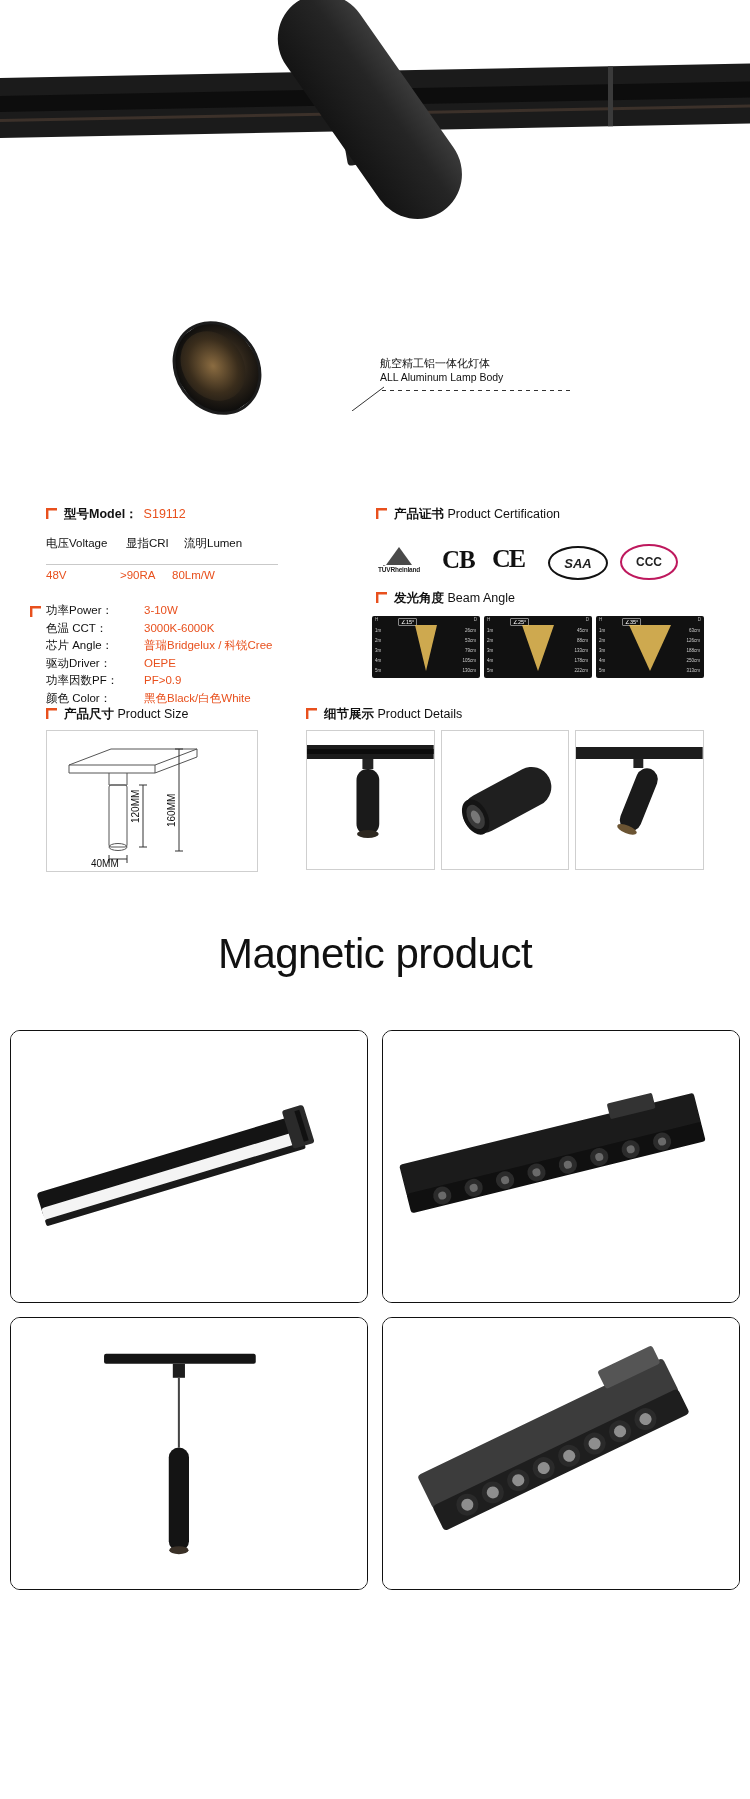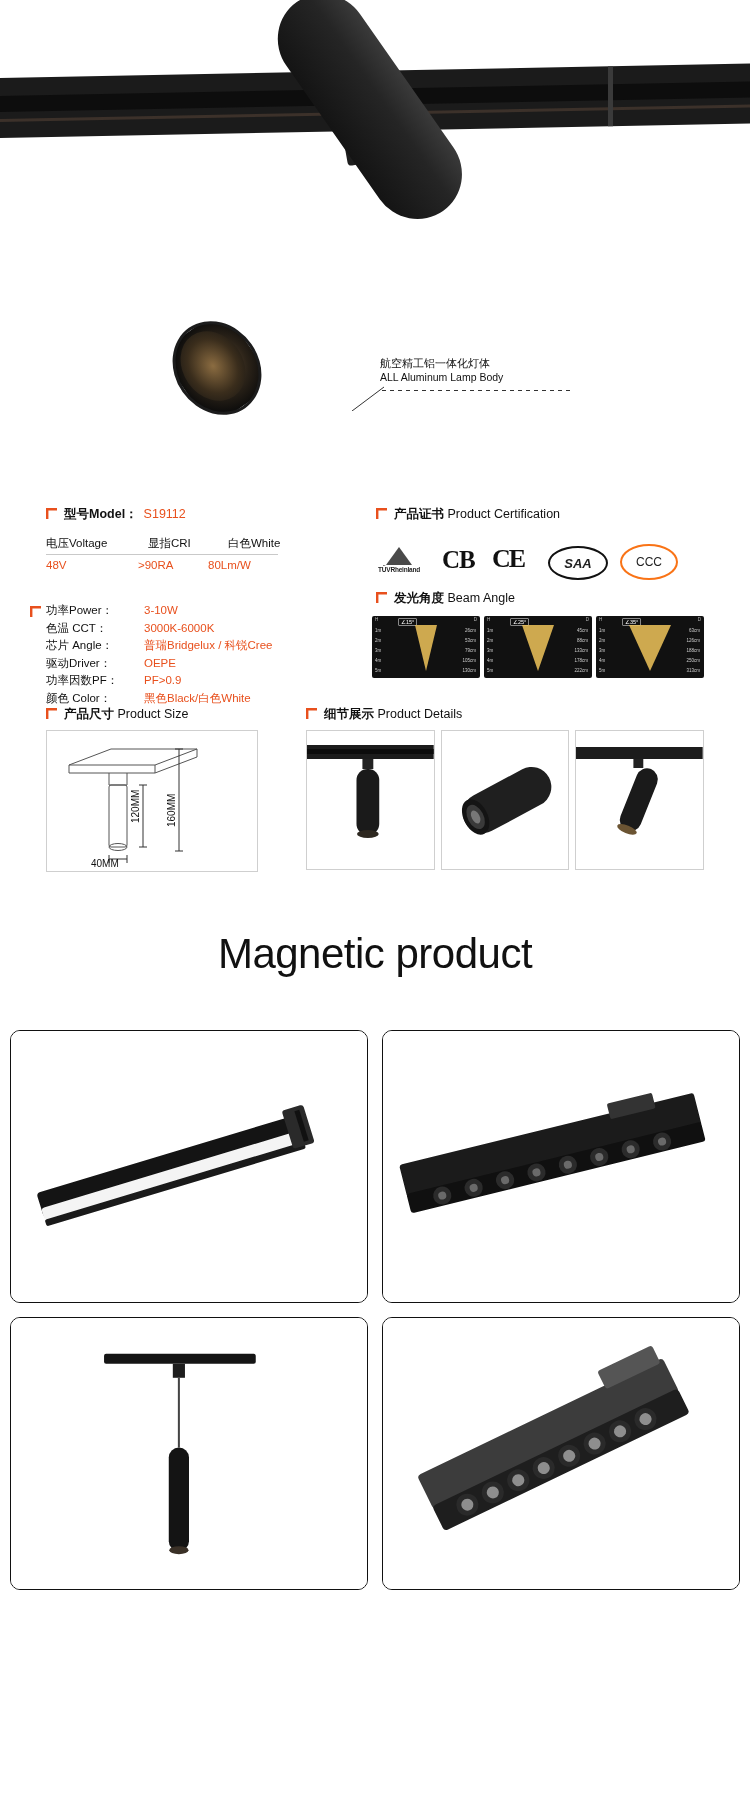--- a/index.html
+++ b/index.html
@@ -52,38 +52,38 @@
       background:#e8501d;
       clip-path:polygon(0 0,100% 0,100% 22%,22% 22%,22% 100%,0 100%);}
 
   .sec-title{font-size:12.5px;color:#111;font-weight:600;}
   .sec-title .en{font-weight:400;}
 
   .row-model{position:absolute;left:46px;top:8px;font-size:12.5px;}
   .row-model .val{color:#e8501d;margin-left:6px;}
 
   .tbl1{position:absolute;left:46px;top:38px;font-size:11.5px;color:#111;}
-  .tbl1 .hd{display:flex;gap:28px;margin-bottom:3px;}
+  .tbl1 .hd{display:flex;gap:6px;margin-bottom:13px;}
   .tbl1 .hd span{color:#111;}
   .tbl1 .hr{width:232px;height:1px;background:#c9c9c9;margin:3px 0 4px;}
-  .tbl1 .vals{display:flex;gap:18px;color:#e8501d;}
+  .tbl1 .vals{display:flex;color:#e8501d;}
 
   .tbl2{position:absolute;left:46px;top:104px;font-size:11.5px;line-height:17.5px;}
   .tbl2 .k{display:inline-block;width:98px;color:#111;}
   .tbl2 .v{color:#e8501d;margin-top:37px;}
 
   .cert-title{position:absolute;left:376px;top:8px;}
   .certs{position:absolute;left:370px;top:40px;width:320px;height:44px;}
   .cert{position:absolute;display:flex;align-items:center;justify-content:center;}
   .cb{font-family:"Liberation Serif",serif;font-weight:700;font-size:25px;letter-spacing:-1px;color:#111;}
   .ce{font-family:"Liberation Serif",serif;font-weight:700;font-size:26px;letter-spacing:-2px;color:#111;}
   .saa{width:56px;height:30px;border:2px solid #111;border-radius:50%;
        display:flex;align-items:center;justify-content:center;font-size:13px;font-weight:700;font-style:italic;}
-  .ccc{width:54px;height:32px;border:2px solid #f97316;border-radius:50%;
-       display:flex;align-items:center;justify-content:center;font-size:12px;font-weight:400;}
+  .ccc{width:54px;height:32px;border:2px solid #be185d;border-radius:50%;
+       display:flex;align-items:center;justify-content:center;font-size:12px;font-weight:700;}
   .tuv{width:58px;height:40px;text-align:center;}
   .tuv .tri{width:0;height:0;border-left:13px solid transparent;border-right:13px solid transparent;
             border-bottom:18px solid transparent;margin:0 auto;position:relative;}
   .tuv .tri:after{content:"";position:absolute;left:-13px;top:0;width:0;height:0;
             border-left:13px solid transparent;border-right:13px solid transparent;border-bottom:18px solid #4a4a4a;}
   .tuv .txt{font-size:6.5px;font-weight:700;margin-top:1px;letter-spacing:-.2px;}
 
   .beam-title{position:absolute;left:376px;top:92px;}
   .beams{position:absolute;left:372px;top:118px;width:332px;height:62px;display:flex;gap:4px;}
   .beam{position:relative;flex:1;background:#111;border-radius:2px;overflow:hidden;}
@@ -144,21 +144,21 @@
   <div class="spec">
 
     <div class="row-model">
       <span class="mk"></span><span class="sec-title">型号Model：</span><span class="val">S19112</span>
     </div>
 
     <div class="tbl1">
       <div class="hd">
         <span style="width:74px;display:inline-block">电压Voltage</span>
         <span style="width:52px;display:inline-block">显指CRI</span>
-        <span>白色White</span>
+        <span>流明Lumen</span>
       </div>
       <div class="hr"></div>
       <div class="vals">
         <span style="width:74px;display:inline-block">48V</span>
         <span style="width:52px;display:inline-block">&gt;90RA</span>
         <span>80Lm/W</span>
       </div>
     </div>
 
     <div class="tbl2">

